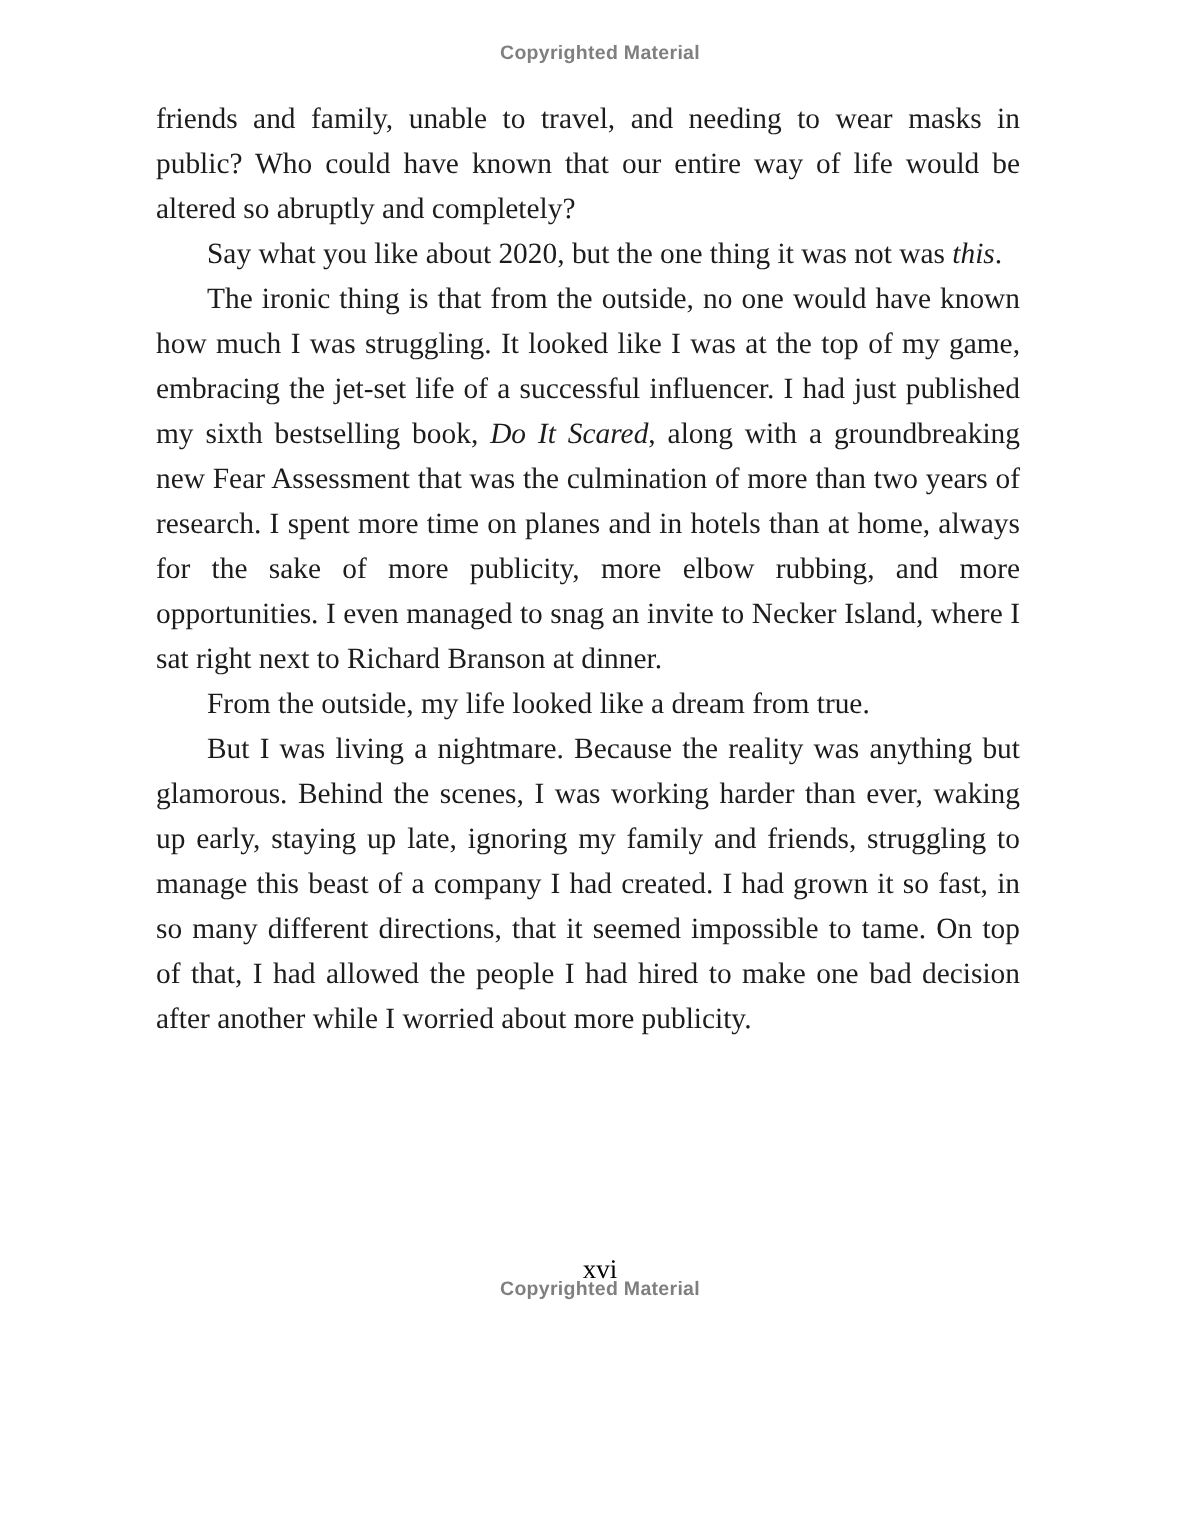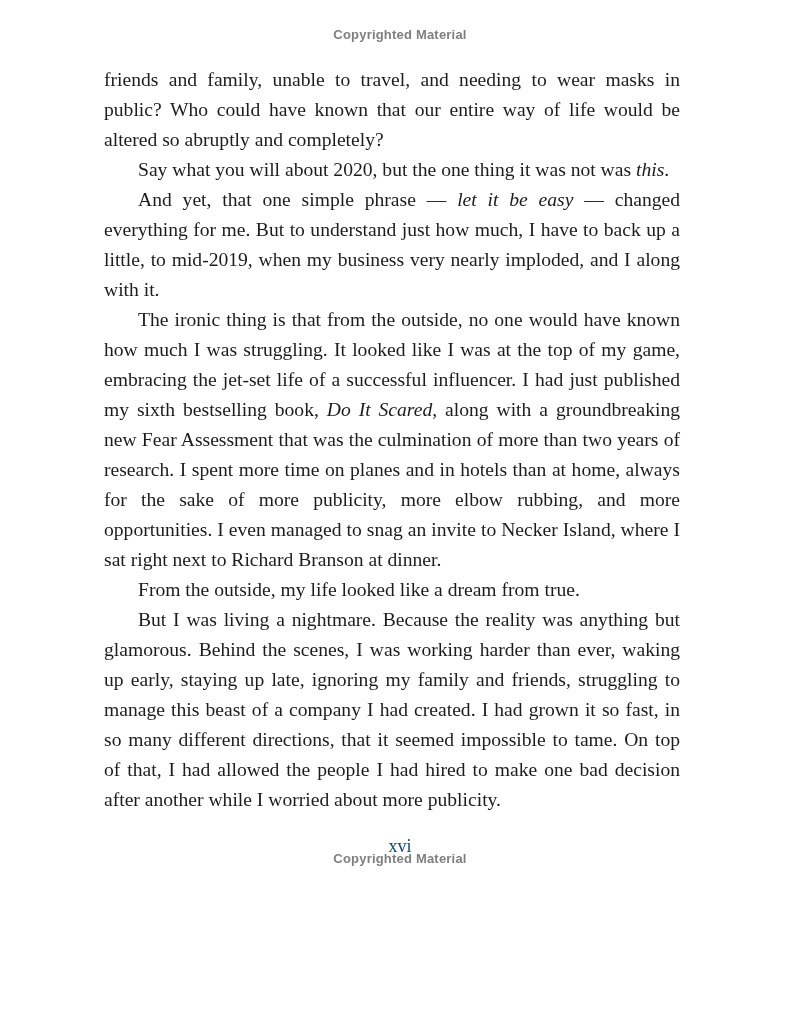--- a/index.html
+++ b/index.html
@@ -52,21 +52,21 @@
     height: 70px;
   }
   .page-number {
     position: absolute;
     left: 0;
     right: 0;
     bottom: 34px;
     text-align: center;
     font-family: "Liberation Serif", "DejaVu Serif", serif;
     font-size: 18px;
-    color: #0c4a6e;
+    color: #000000;
     z-index: 1;
   }
   .copyright-footer {
     position: absolute;
     left: 0;
     right: 0;
     bottom: 25px;
     text-align: center;
     font-family: "Liberation Sans", "DejaVu Sans", sans-serif;
     font-weight: bold;
@@ -78,22 +78,21 @@
 </style>
 </head>
 <body>
 
 <div class="page">
 
   <div class="copyright-header">Copyrighted Material</div>
 
   <div class="text-block" id="paragraphs">
       <p class="para"><span>friends and family, unable to travel, and needing to wear masks in public? Who could have known that our entire way of life would be altered so abruptly and completely?</span></p>
-      <p class="para indent"><span>Say what you will about 2020, but the one thing it was not was </span><span class="italic">this</span><span>.</span></p>
-      <p class="para indent"><span>And yet, that one simple phrase — </span><span class="italic">let it be easy</span><span> — changed everything for me. But to understand just how much, I have to back up a little, to mid-2019, when my business very nearly imploded, and I along with it.</span></p>
+      <p class="para indent"><span>Say what you like about 2020, but the one thing it was not was </span><span class="italic">this</span><span>.</span></p>
       <p class="para indent"><span>The ironic thing is that from the outside, no one would have known how much I was struggling. It looked like I was at the top of my game, embracing the jet-set life of a successful influencer. I had just published my sixth bestselling book, </span><span class="italic">Do It Scared</span><span>, along with a groundbreaking new Fear Assessment that was the culmination of more than two years of research. I spent more time on planes and in hotels than at home, always for the sake of more publicity, more elbow rubbing, and more opportunities. I even managed to snag an invite to Necker Island, where I sat right next to Richard Branson at dinner.</span></p>
       <p class="para indent"><span>From the outside, my life looked like a dream from true.</span></p>
       <p class="para indent"><span>But I was living a nightmare. Because the reality was anything but glamorous. Behind the scenes, I was working harder than ever, waking up early, staying up late, ignoring my family and friends, struggling to manage this beast of a company I had created. I had grown it so fast, in so many different directions, that it seemed impossible to tame. On top of that, I had allowed the people I had hired to make one bad decision after another while I worried about more publicity.</span></p>
     </div>
 
   <div class="footer">
     <div class="page-number">xvi</div>
     <div class="copyright-footer">Copyrighted Material</div>
   </div>
 

